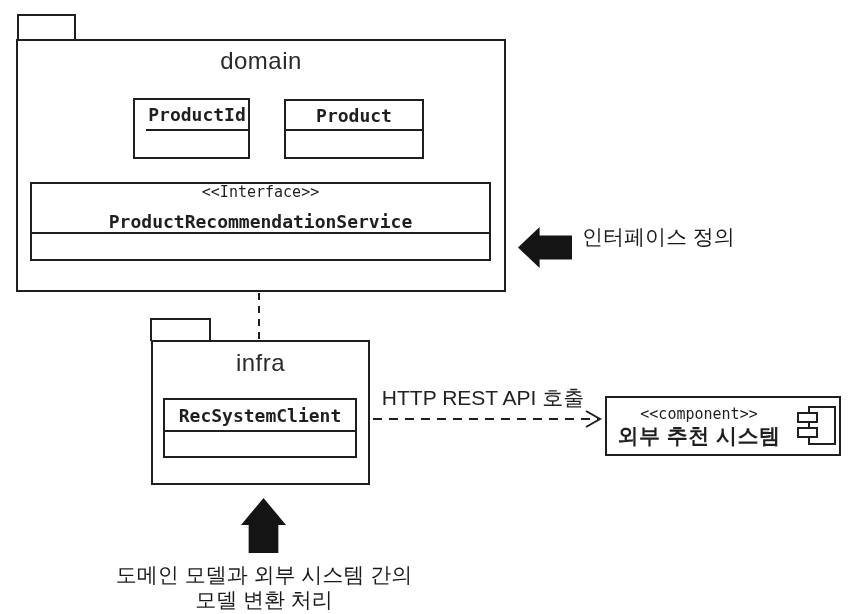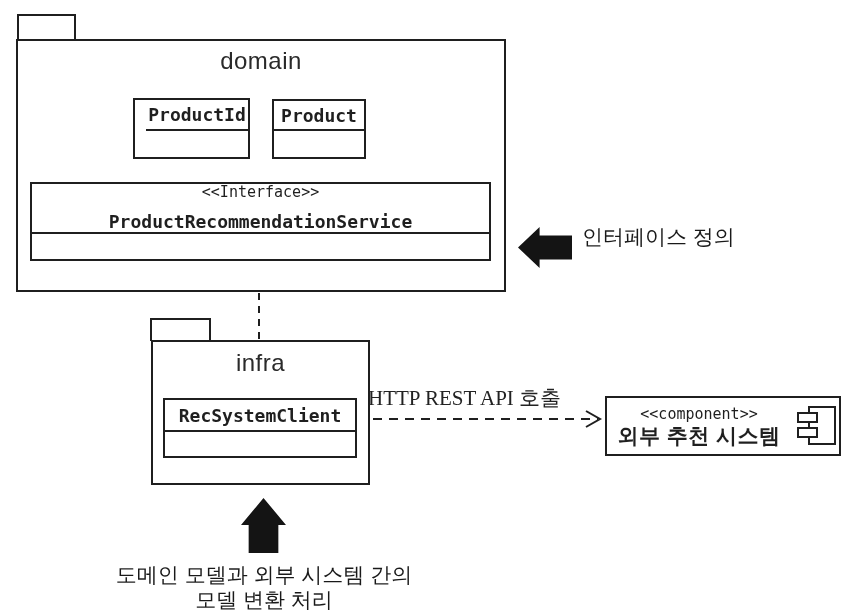--- a/index.html
+++ b/index.html
@@ -61,21 +61,21 @@
   
   .comp-box{border:2px solid var(--line);background:var(--bg);}
   .comp-text{
     position:absolute;left:0;top:0;right:48px;bottom:0;
     display:flex;flex-direction:column;align-items:center;justify-content:center;
   }
   .comp-stereo{font-size:15px;line-height:18px;}
   .comp-name{font-size:21px;font-weight:bold;line-height:25px;letter-spacing:.5px;}
   .icon-rect{border:2px solid var(--line);background:var(--bg);}
 
-  .http-label{font-size:21px;white-space:nowrap;color:#222;font-family:Liberation Serif, serif;}
+  .http-label{font-size:21px;text-align:center;white-space:nowrap;color:#222;}
 </style>
 </head>
 <body>
 
 <div id="canvas">
 
   <svg width="850" height="614">
 
     <g>
       <line class="dash" x1="259" y1="280" x2="259" y2="396" stroke-dasharray="7,6"></line>
@@ -90,21 +90,21 @@
 
   <div class="abs pkg-tab" style="left:17px;top:14px;width:59px;height:26px;"></div>
   <div class="abs pkg-body" style="left:16px;top:39px;width:490px;height:253px;"></div>
   <div class="abs pkg-label" style="left:16px;top:47px;width:490px;">domain</div>
 
   <div class="abs cls" style="left:133px;top:98px;width:117px;height:61px;padding-left:11px;">
     <div class="title" style="height:29px;">ProductId</div>
     <div></div>
   </div>
 
-  <div class="abs cls" style="left:272px;top:99px;width:94px;height:60px;">
+  <div class="abs cls" style="left:284px;top:99px;width:140px;height:60px;">
     <div class="title" style="height:28px;">Product</div>
     <div></div>
   </div>
 
   <div class="abs cls" style="left:30px;top:182px;width:461px;height:79px;">
     <div class="iface-head mono" style="height:48px;">
       <div class="iface-stereo">&lt;&lt;Interface&gt;&gt;</div>
       <div class="iface-name">ProductRecommendationService</div>
     </div>
   </div>

